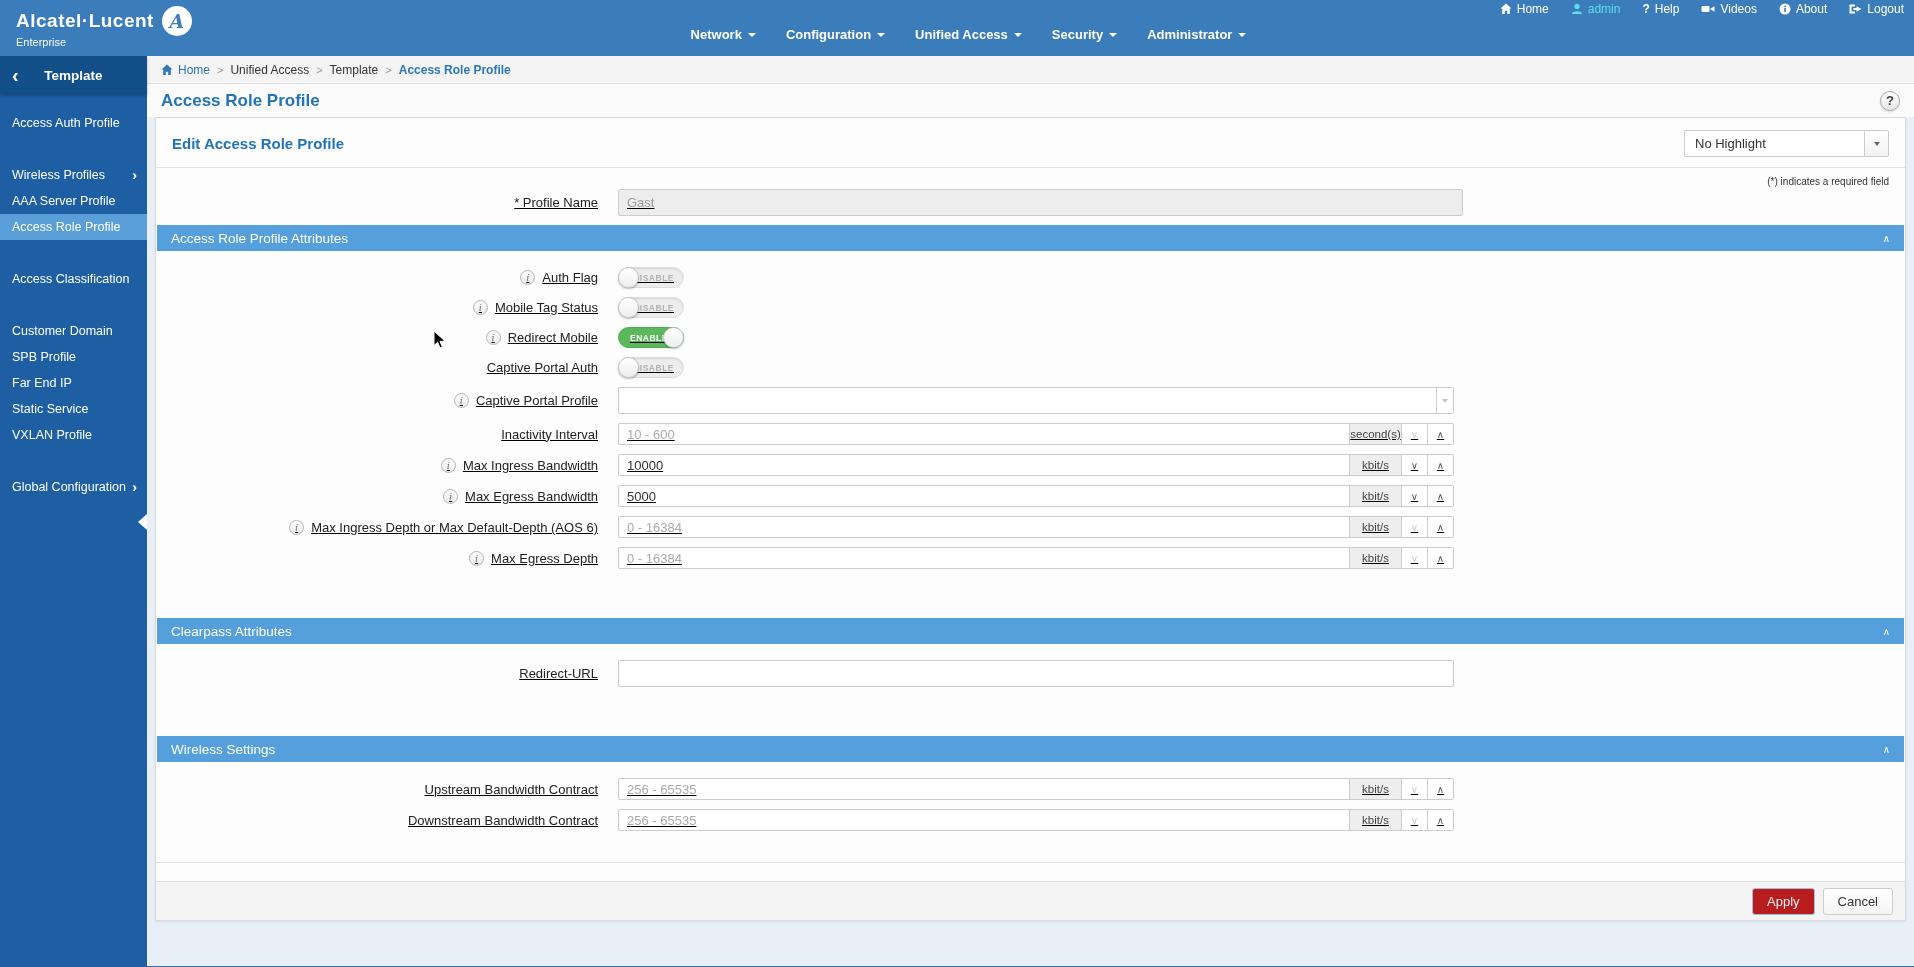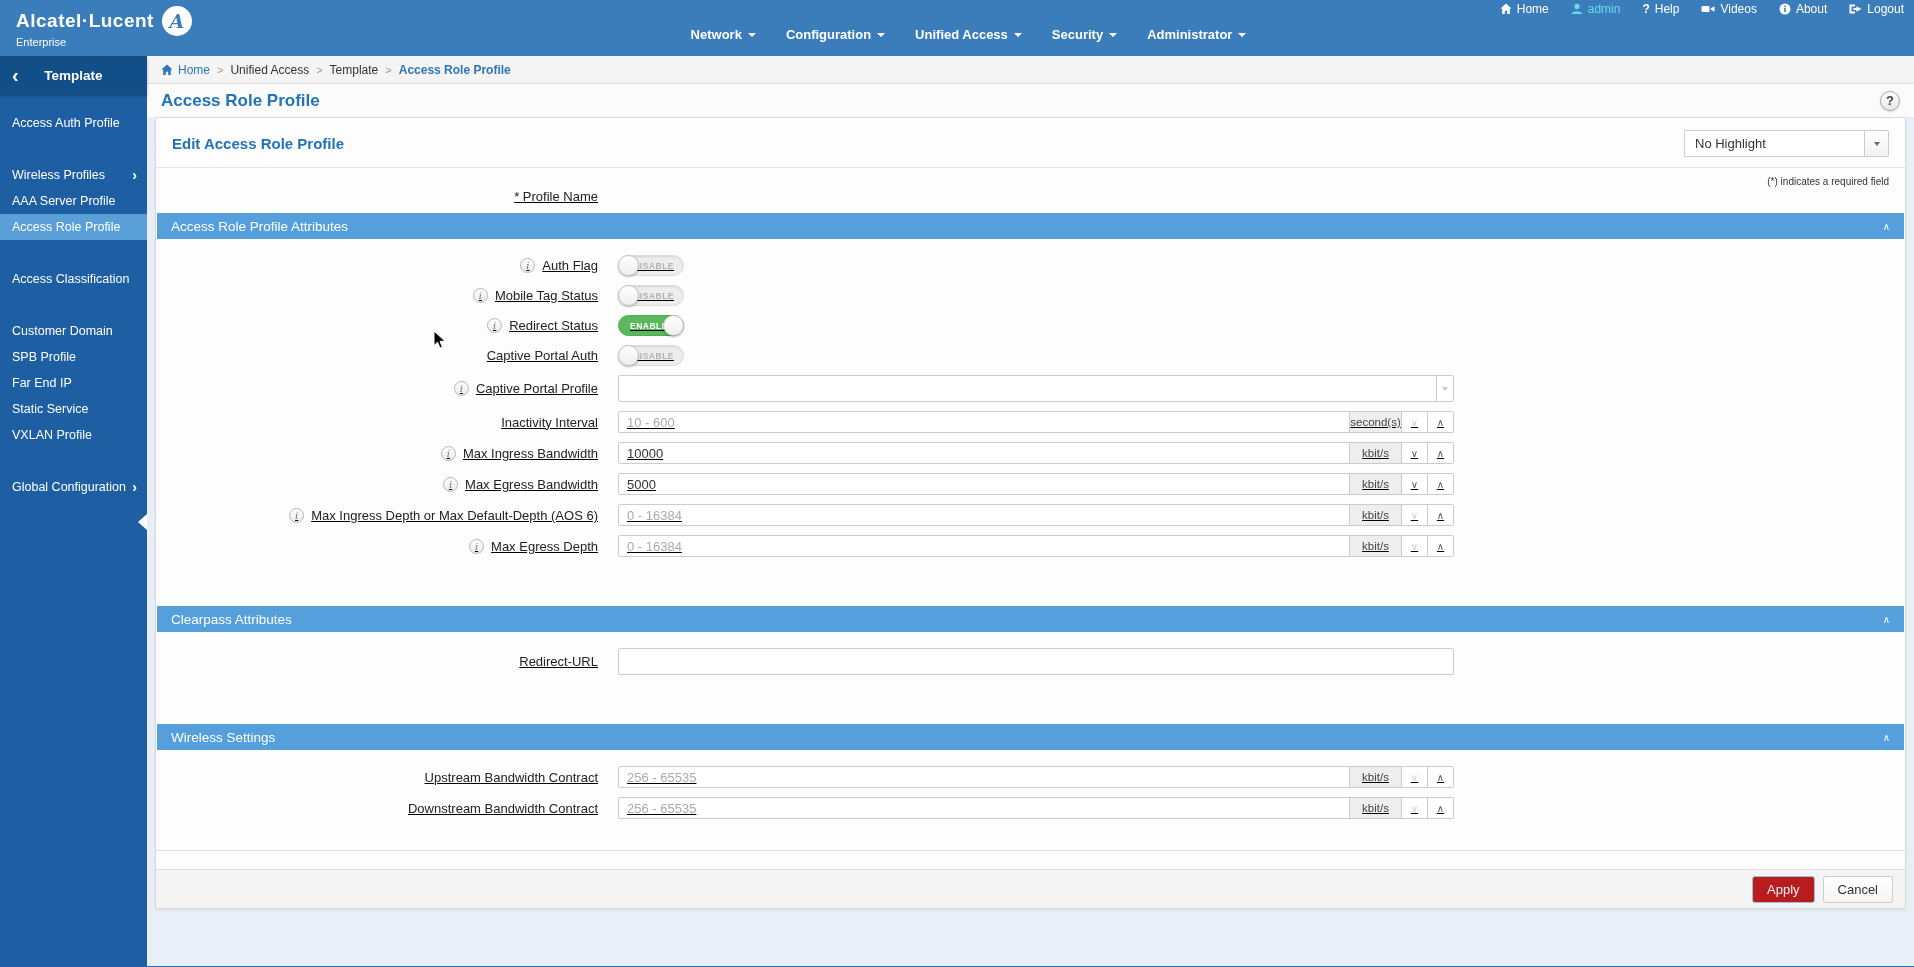--- a/index.html
+++ b/index.html
@@ -276,20 +276,21 @@
       </div>
       <hr class="card-hr">
       <div class="req-note">(*) indicates a required field</div>
 
       <div class="form-area">
 
         <div class="form-row">
           <div class="row-label">
               <label>* Profile Name</label>
             </div>
+          <input class="text-input disabled" disabled="" value="Gast" style="">
         </div>
 
         <div class="section-header">
           <span>Access Role Profile Attributes</span>
           <span class="collapse">∧</span>
         </div>
 
         <div class="form-row">
           <div class="row-label">
               <span class="info-icon">i</span>
@@ -308,21 +309,21 @@
             </div>
           <div class="toggle off">
               <span class="knob"></span>
               <span class="tlabel">DISABLE</span>
             </div>
         </div>
 
         <div class="form-row">
           <div class="row-label">
               <span class="info-icon">i</span>
-              <label>Redirect Status</label>
+              <label>Redirect Mobile</label>
             </div>
           <div class="toggle on">
               <span class="tlabel">ENABLE</span>
               <span class="knob"></span>
             </div>
         </div>
 
 
         <div class="form-row">
           <div class="row-label">

